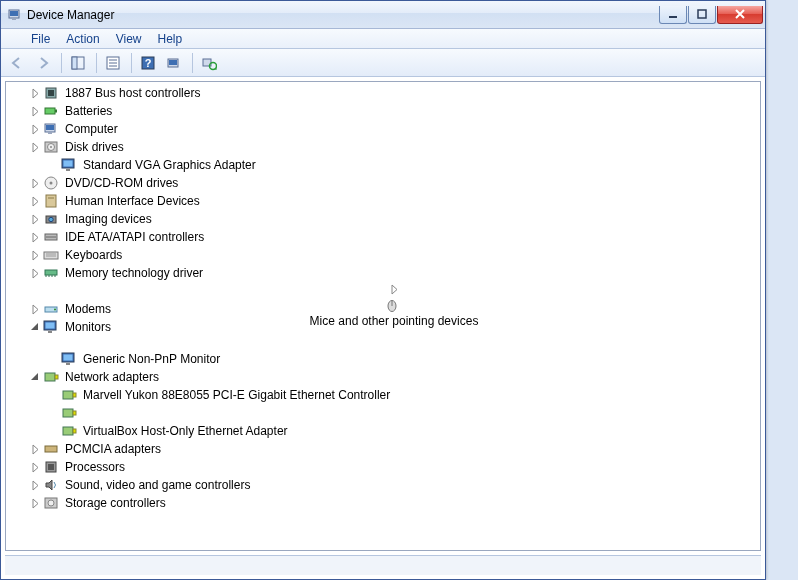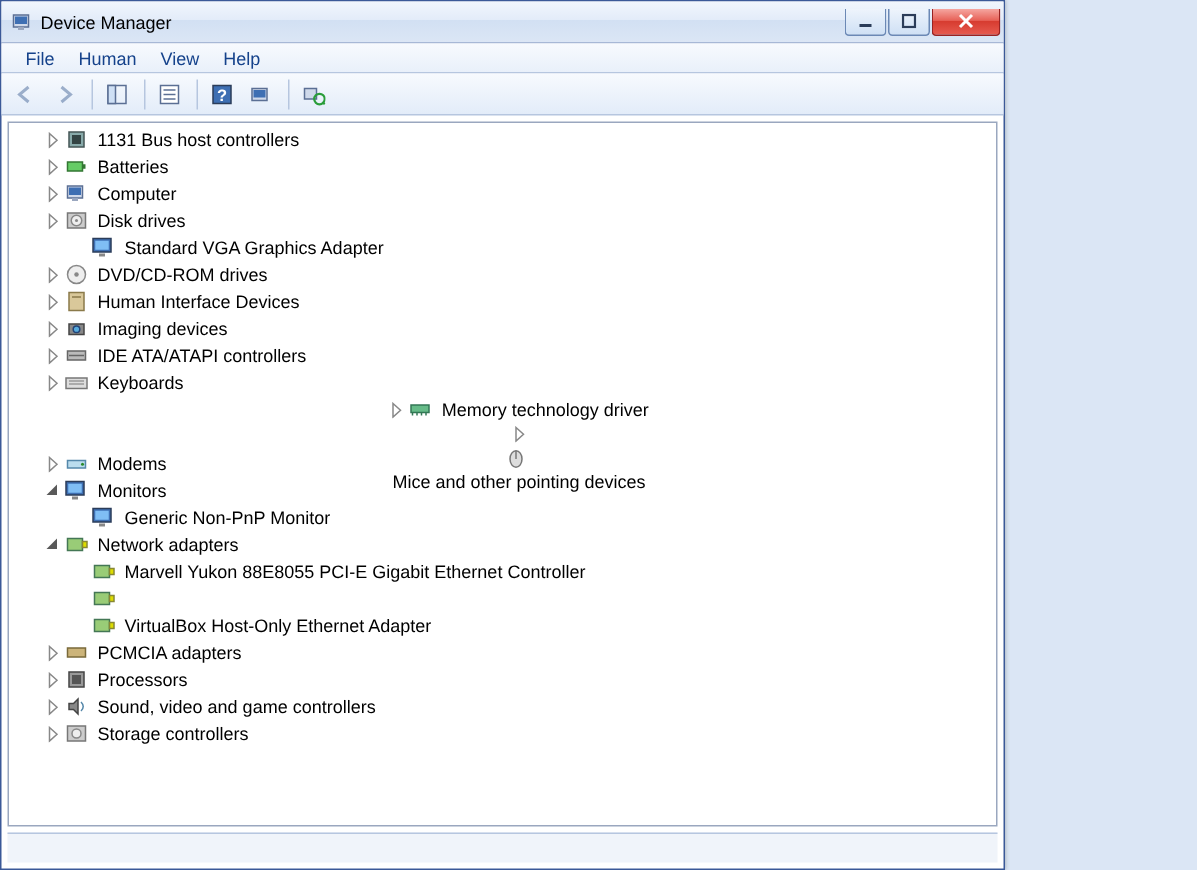--- a/index.html
+++ b/index.html
@@ -6,21 +6,21 @@
   body {
     margin: 0;
     font-family: "Segoe UI", Tahoma, sans-serif;
     font-size: 12px;
     background: #dbe6f5;
     width: 798px;
     height: 580px;
     overflow: hidden;
   }
   .window {
-    width: 670px;
+    width: 766px;
     height: 580px;
     border: 1px solid #3b5998;
     background: #fff;
     display: flex;
     flex-direction: column;
     box-shadow: 0 0 3px rgba(0,0,0,.3);
   }
   .titlebar {
     height: 28px;
     background: linear-gradient(to bottom, #f1f6fd 0%, #e3ecf9 45%, #d2e0f3 46%, #dbe6f5 100%);
@@ -59,21 +59,21 @@
     background: linear-gradient(to bottom,#f5a6a0 0%,#e76157 45%,#d63a2e 46%,#e65a4f 100%);
     border-color:#922;
     color:#fff;
     font-weight:bold;
   }
   .menubar {
     height: 20px;
     background: linear-gradient(to bottom,#f7fafe,#e9f0fa);
     display:flex;
     align-items:center;
-    padding-left:8px;
+    padding-left:22px;
     border-bottom:1px solid #b6c6df;
     color:#15428b;
   }
   .menuitem { padding: 2px 8px; cursor:default;}
   .toolbar {
     height: 28px;
     background: linear-gradient(to bottom,#f7fafe,#e3ecf9);
     border-bottom:1px solid #b6c6df;
     display:flex;
     align-items:center;
@@ -167,21 +167,21 @@
       <div class="winbtn close">
         <svg width="12" height="10">
             <path d="M2 1 L10 9 M10 1 L2 9" stroke="#fff" stroke-width="2"></path>
           </svg>
       </div>
     </div>
   </div>
 
   <div class="menubar">
     <span class="menuitem">File</span>
-    <span class="menuitem">Human</span>
+    <span class="menuitem">Action</span>
     <span class="menuitem">View</span>
     <span class="menuitem">Help</span>
   </div>
 
   <div class="toolbar">
     <div class="tbtn disabled">
       <svg width="16" height="16">
           <path d="M10 3 L4 8 L10 13" fill="none" stroke="#4a6a9a" stroke-width="2"></path>
         </svg>
     </div>
@@ -236,21 +236,21 @@
             <svg width="11" height="11">
               <path d="M3 1 L8 5.5 L3 10 Z" fill="#fff" stroke="#888"></path>
             </svg>
           </span>
           <span class="icon">
             <svg width="16" height="16" viewBox="0 0 16 16">
               <rect x="3" y="3" width="10" height="10" fill="#8aa" stroke="#455"></rect>
               <rect x="5" y="5" width="6" height="6" fill="#344"></rect>
             </svg>
           </span>
-          <span class="label">1131 Bus host controllers</span>
+          <span class="label">1887 Bus host controllers</span>
         </div>
         <div class="node" style="padding-left: 20px;">
           <span class="expander">
             <svg width="11" height="11">
               <path d="M3 1 L8 5.5 L3 10 Z" fill="#fff" stroke="#888"></path>
             </svg>
           </span>
           <span class="icon">
             <svg width="16" height="16" viewBox="0 0 16 16">
               <rect x="2" y="5" width="10" height="6" fill="#6c6" stroke="#373"></rect>
@@ -364,21 +364,21 @@
           </span>
           <span class="icon">
             <svg width="16" height="16" viewBox="0 0 16 16">
               <rect x="1" y="5" width="14" height="7" fill="#ddd" stroke="#777"></rect>
               <line x1="3" y1="7" x2="13" y2="7" stroke="#999"></line>
               <line x1="3" y1="9" x2="13" y2="9" stroke="#999"></line>
             </svg>
           </span>
           <span class="label">Keyboards</span>
         </div>
-        <div class="node" style="padding-left: 20px; justify-content: center;">
+        <div class="node" style="padding-left: 20px;">
           <span class="expander">
             <svg width="11" height="11">
               <path d="M3 1 L8 5.5 L3 10 Z" fill="#fff" stroke="#888"></path>
             </svg>
           </span>
           <span class="icon">
             <svg width="16" height="16" viewBox="0 0 16 16">
               <rect x="2" y="5" width="12" height="5" fill="#6b8" stroke="#375"></rect>
               <line x1="3" y1="10" x2="3" y2="12" stroke="#375"></line>
               <line x1="6" y1="10" x2="6" y2="12" stroke="#375"></line>
@@ -424,21 +424,21 @@
           </span>
           <span class="icon">
             <svg width="16" height="16" viewBox="0 0 16 16">
               <rect x="1" y="2" width="12" height="9" fill="#3e6fb3" stroke="#2b3c59"></rect>
               <rect x="2.5" y="3.5" width="9" height="6" fill="#7fbef5"></rect>
               <rect x="5" y="12" width="4" height="2" fill="#888"></rect>
             </svg>
           </span>
           <span class="label">Monitors</span>
         </div>
-        <div class="node" style="padding-left: 38px;">
+        <div class="node" style="padding-left: 38px; margin-top: 14px;">
           <span class="expander"></span>
           <span class="icon">
             <svg width="16" height="16" viewBox="0 0 16 16">
               <rect x="1" y="2" width="12" height="9" fill="#3e6fb3" stroke="#2b3c59"></rect>
               <rect x="2.5" y="3.5" width="9" height="6" fill="#7fbef5"></rect>
               <rect x="5" y="12" width="4" height="2" fill="#888"></rect>
             </svg>
           </span>
           <span class="label">Generic Non-PnP Monitor</span>
         </div>

